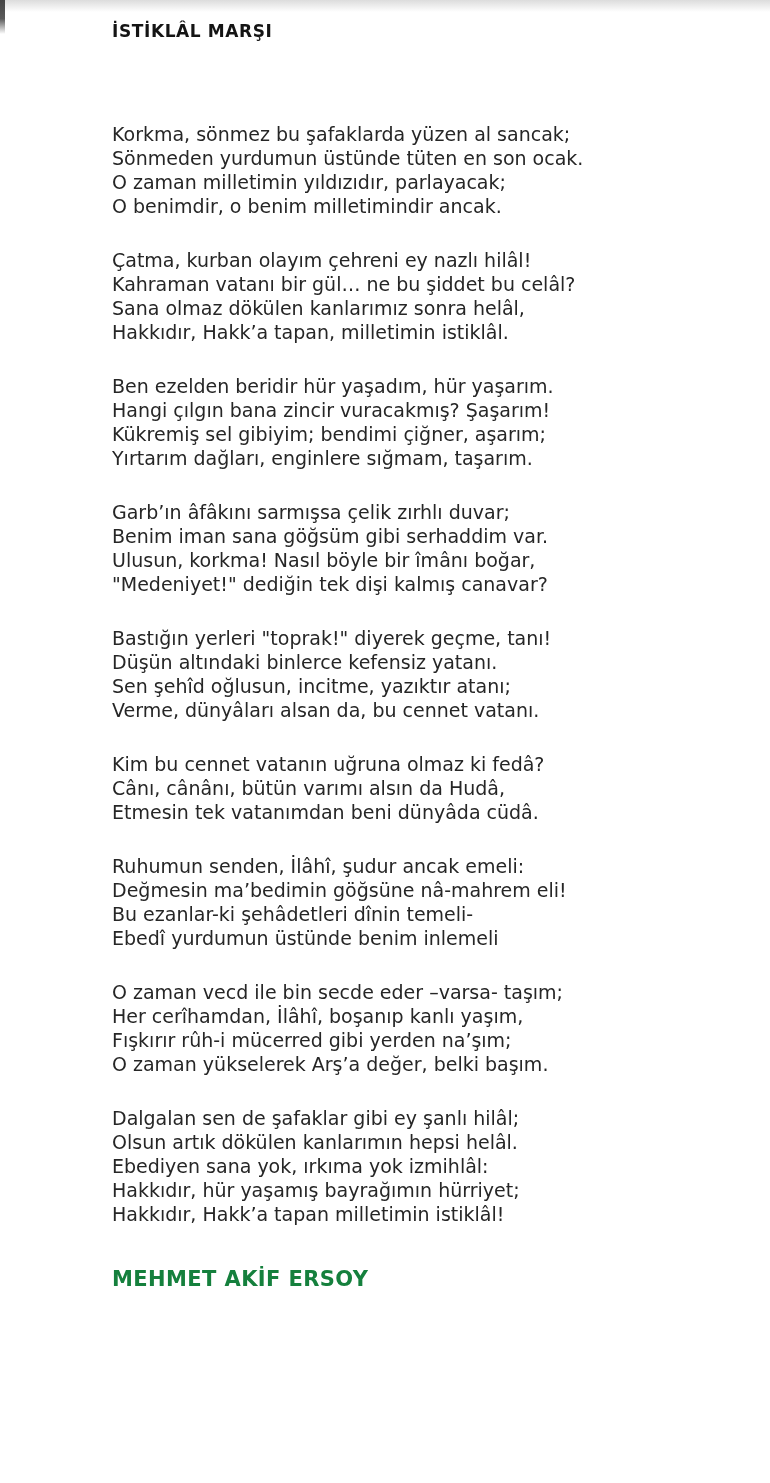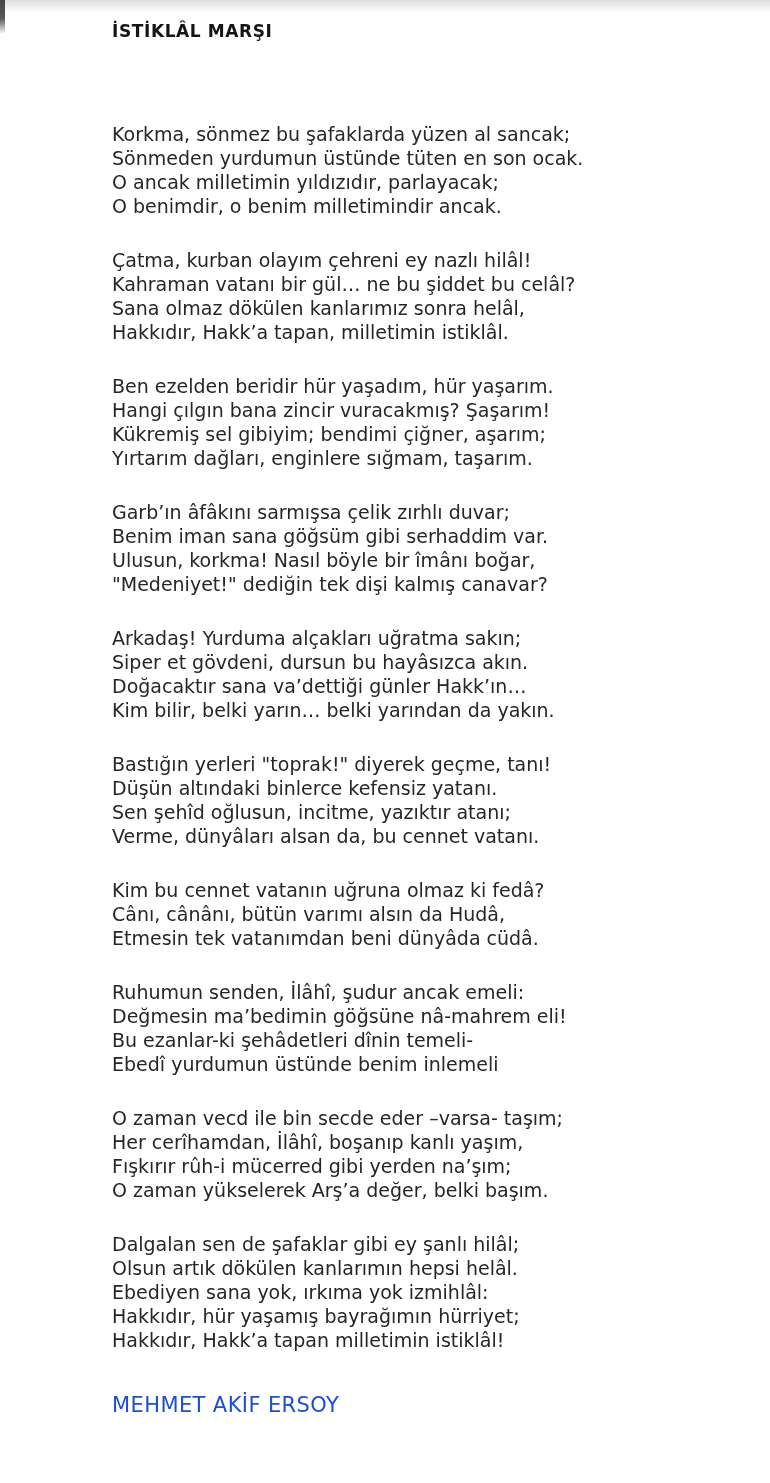--- a/index.html
+++ b/index.html
@@ -47,41 +47,41 @@
     font-size: 19px;
     line-height: 24px;
     margin: 16px 0 30px 0;
     color: #262626;
   }
   .stanza .line {
     white-space: nowrap;
   }
   .author {
     font-size: 21px;
-    font-weight: normal;
-    color: #1d4ed8;
+    font-weight: bold;
+    color: #15803d;
     letter-spacing: 0.4px;
     margin-top: 40px;
     line-height: 26px;
   }
 </style>
 </head>
 <body>
 
 <div class="top-shade"></div>
 <div class="left-mark"></div>
 
 <div class="page">
 
   <h1 class="title">İSTİKLÂL MARŞI</h1>
 
   <div class="stanza">
     <div class="line">Korkma, sönmez bu şafaklarda yüzen al sancak;</div>
     <div class="line">Sönmeden yurdumun üstünde tüten en son ocak.</div>
-    <div class="line">O ancak milletimin yıldızıdır, parlayacak;</div>
+    <div class="line">O zaman milletimin yıldızıdır, parlayacak;</div>
     <div class="line">O benimdir, o benim milletimindir ancak.</div>
   </div>
 
   <div class="stanza">
     <div class="line">Çatma, kurban olayım çehreni ey nazlı hilâl!</div>
     <div class="line">Kahraman vatanı bir gül… ne bu şiddet bu celâl?</div>
     <div class="line">Sana olmaz dökülen kanlarımız sonra helâl,</div>
     <div class="line">Hakkıdır, Hakk’a tapan, milletimin istiklâl.</div>
   </div>
 
@@ -92,26 +92,20 @@
     <div class="line">Yırtarım dağları, enginlere sığmam, taşarım.</div>
   </div>
 
   <div class="stanza">
     <div class="line">Garb’ın âfâkını sarmışsa çelik zırhlı duvar;</div>
     <div class="line">Benim iman sana göğsüm gibi serhaddim var.</div>
     <div class="line">Ulusun, korkma! Nasıl böyle bir îmânı boğar,</div>
     <div class="line">"Medeniyet!" dediğin tek dişi kalmış canavar?</div>
   </div>
 
-  <div class="stanza">
-    <div class="line">Arkadaş! Yurduma alçakları uğratma sakın;</div>
-    <div class="line">Siper et gövdeni, dursun bu hayâsızca akın.</div>
-    <div class="line">Doğacaktır sana va’dettiği günler Hakk’ın…</div>
-    <div class="line">Kim bilir, belki yarın… belki yarından da yakın.</div>
-  </div>
 
   <div class="stanza">
     <div class="line">Bastığın yerleri "toprak!" diyerek geçme, tanı!</div>
     <div class="line">Düşün altındaki binlerce kefensiz yatanı.</div>
     <div class="line">Sen şehîd oğlusun, incitme, yazıktır atanı;</div>
     <div class="line">Verme, dünyâları alsan da, bu cennet vatanı.</div>
   </div>
 
   <div class="stanza">
     <div class="line">Kim bu cennet vatanın uğruna olmaz ki fedâ?</div>

